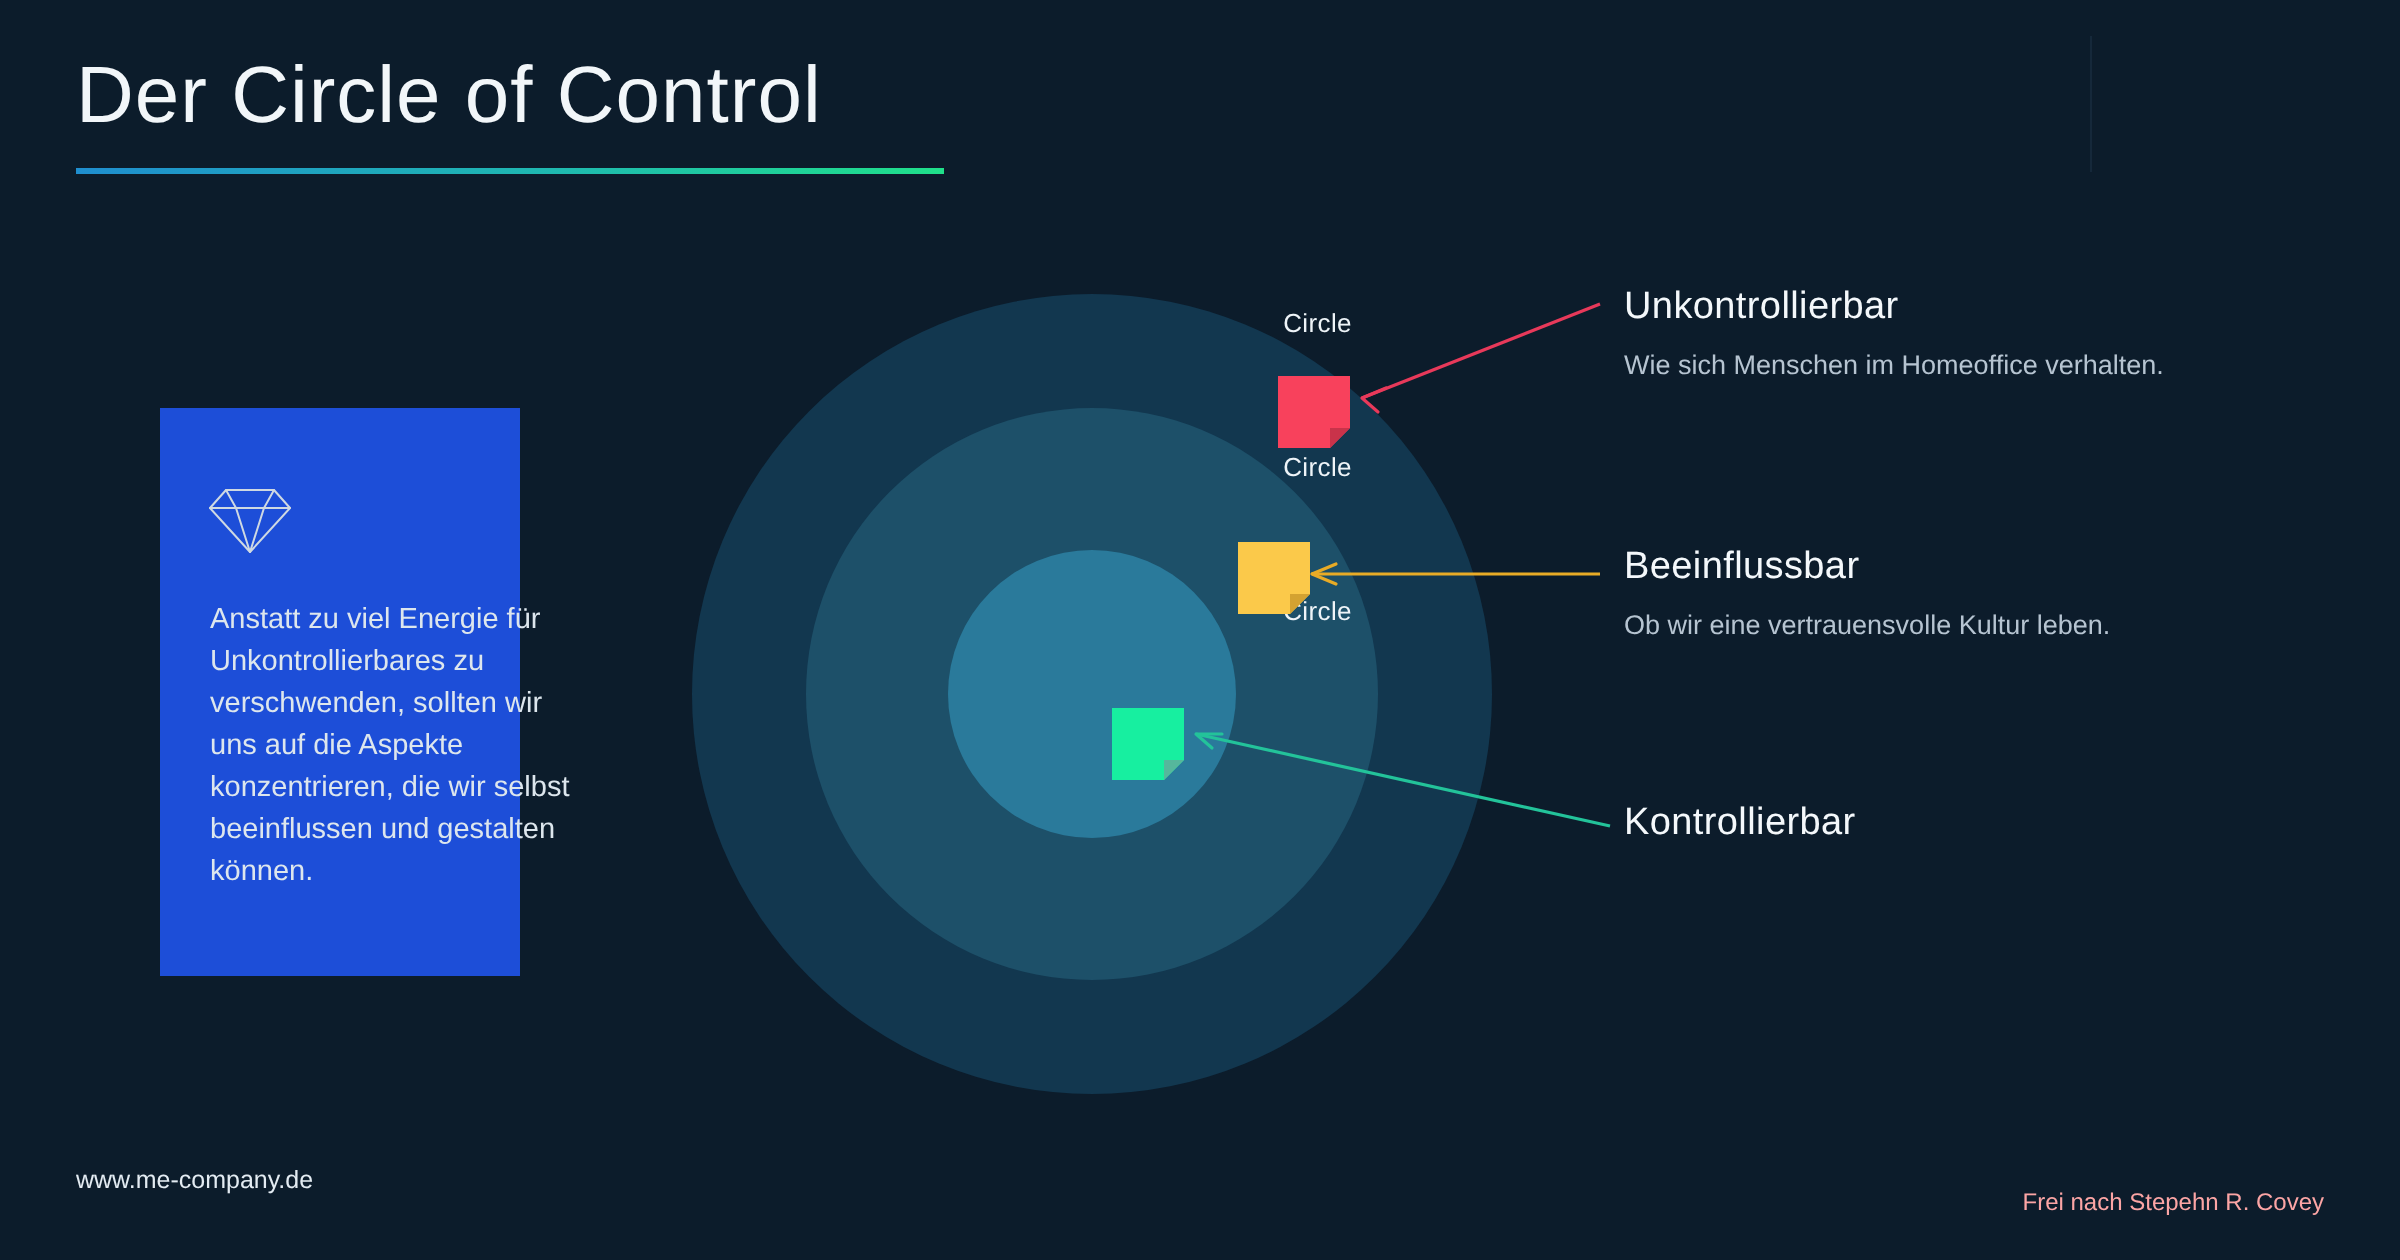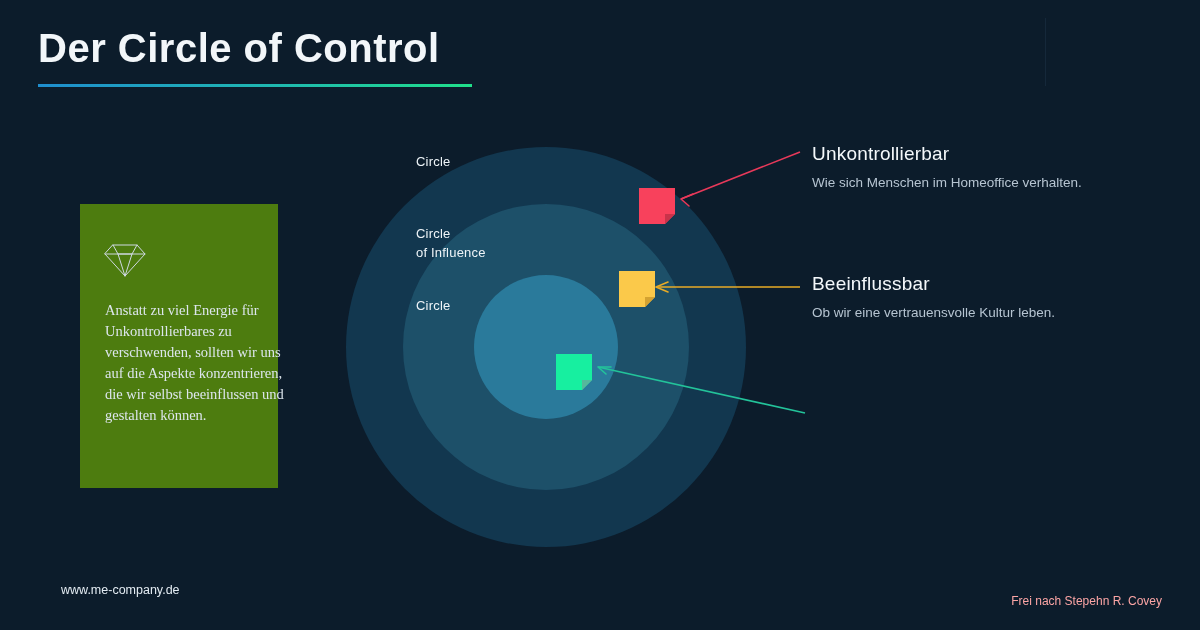--- a/index.html
+++ b/index.html
@@ -18,21 +18,21 @@
     background: #0c1c2b;
     overflow: hidden;
   }
 
   
   #title {
     position: absolute;
     left: 38px;
     top: 26px;
     font-size: 40px;
-    font-weight: 700;
+    font-weight: 400;
     letter-spacing: 0.5px;
     color: #f2f6f9;
     white-space: nowrap;
   }
   #title-rule {
     position: absolute;
     left: 38px;
     top: 84px;
     width: 434px;
     height: 3px;
@@ -45,24 +45,23 @@
     width: 1px;
     height: 68px;
     background: #15283a;
   }
 
   
   #info-card {
     position: absolute;
     left: 80px;
     top: 204px;
-    width: 198px;
+    width: 180px;
     height: 284px;
-    background: #4d7c0f;
-    font-family: Liberation Serif, serif;
+    background: #1d4ed8;
   }
   #gem-icon {
     position: absolute;
     left: 24px;
     top: 38px;
     width: 42px;
     height: 36px;
   }
   #info-text {
     position: absolute;
@@ -97,21 +96,21 @@
   #circle-control {
     left: 474px;
     top: 275px;
     width: 144px;
     height: 144px;
     background: #2a7a9b;
   }
   .circle-label {
     position: absolute;
     width: 260px;
-    text-align: left;
+    text-align: right;
     font-size: 13px;
     line-height: 19px;
     color: #eef4f8;
     font-weight: 500;
     letter-spacing: 0.2px;
   }
   #label-concern { left: 416px; top: 152px; }
   #label-influence { left: 416px; top: 224px; }
   #label-control { left: 416px; top: 296px; }
 
@@ -157,21 +156,20 @@
     pointer-events: none;
   }
 
   
   #footer-left {
     position: absolute;
     left: 38px;
     top: 583px;
     font-size: 12.5px;
     color: #e3ebf2;
-    margin-left: 23px;
   }
   #footer-right {
     position: absolute;
     right: 38px;
     top: 584px;
     font-size: 12px;
     color: #fca5a5;
     text-align: center;
     margin-top: 10px;
   }
@@ -200,21 +198,20 @@
 
   <div class="circle" id="circle-concern"></div>
   <div class="circle" id="circle-influence"></div>
   <div class="circle" id="circle-control"></div>
 
   <div class="circle-label" id="label-concern">
     <div>Circle</div>
   </div>
   <div class="circle-label" id="label-influence">
     <div>Circle</div>
-    <div>of Influence</div>
   </div>
   <div class="circle-label" id="label-control">
     <div>Circle</div>
   </div>
 
   <div class="note" id="note-red">
     <svg viewBox="0 0 36 36" width="36" height="36">
       <path d="M0 0 H36 V26 L26 36 H0 Z" fill="#f8415c"></path>
       <path d="M26 36 L26 26 L36 26 Z" fill="#c9334a"></path>
     </svg>
@@ -249,18 +246,19 @@
 
   <div class="annotation" id="annotation-influenceable">
     <p class="a-title">Beeinflussbar</p>
     <p class="a-desc">Ob wir eine vertrauensvolle Kultur leben.</p>
   </div>
   <div class="annotation" id="annotation-uncontrollable">
     <p class="a-title">Unkontrollierbar</p>
     <p class="a-desc">Wie sich Menschen im Homeoffice verhalten.</p>
   </div>
   <div class="annotation" id="annotation-controllable">
+    <p class="a-title">Kontrollierbar</p>
   </div>
 
   <div id="footer-left">www.me-company.de</div>
   <div id="footer-right">Frei nach Stepehn R. Covey</div>
 
 </div>
 
 </body></html>

